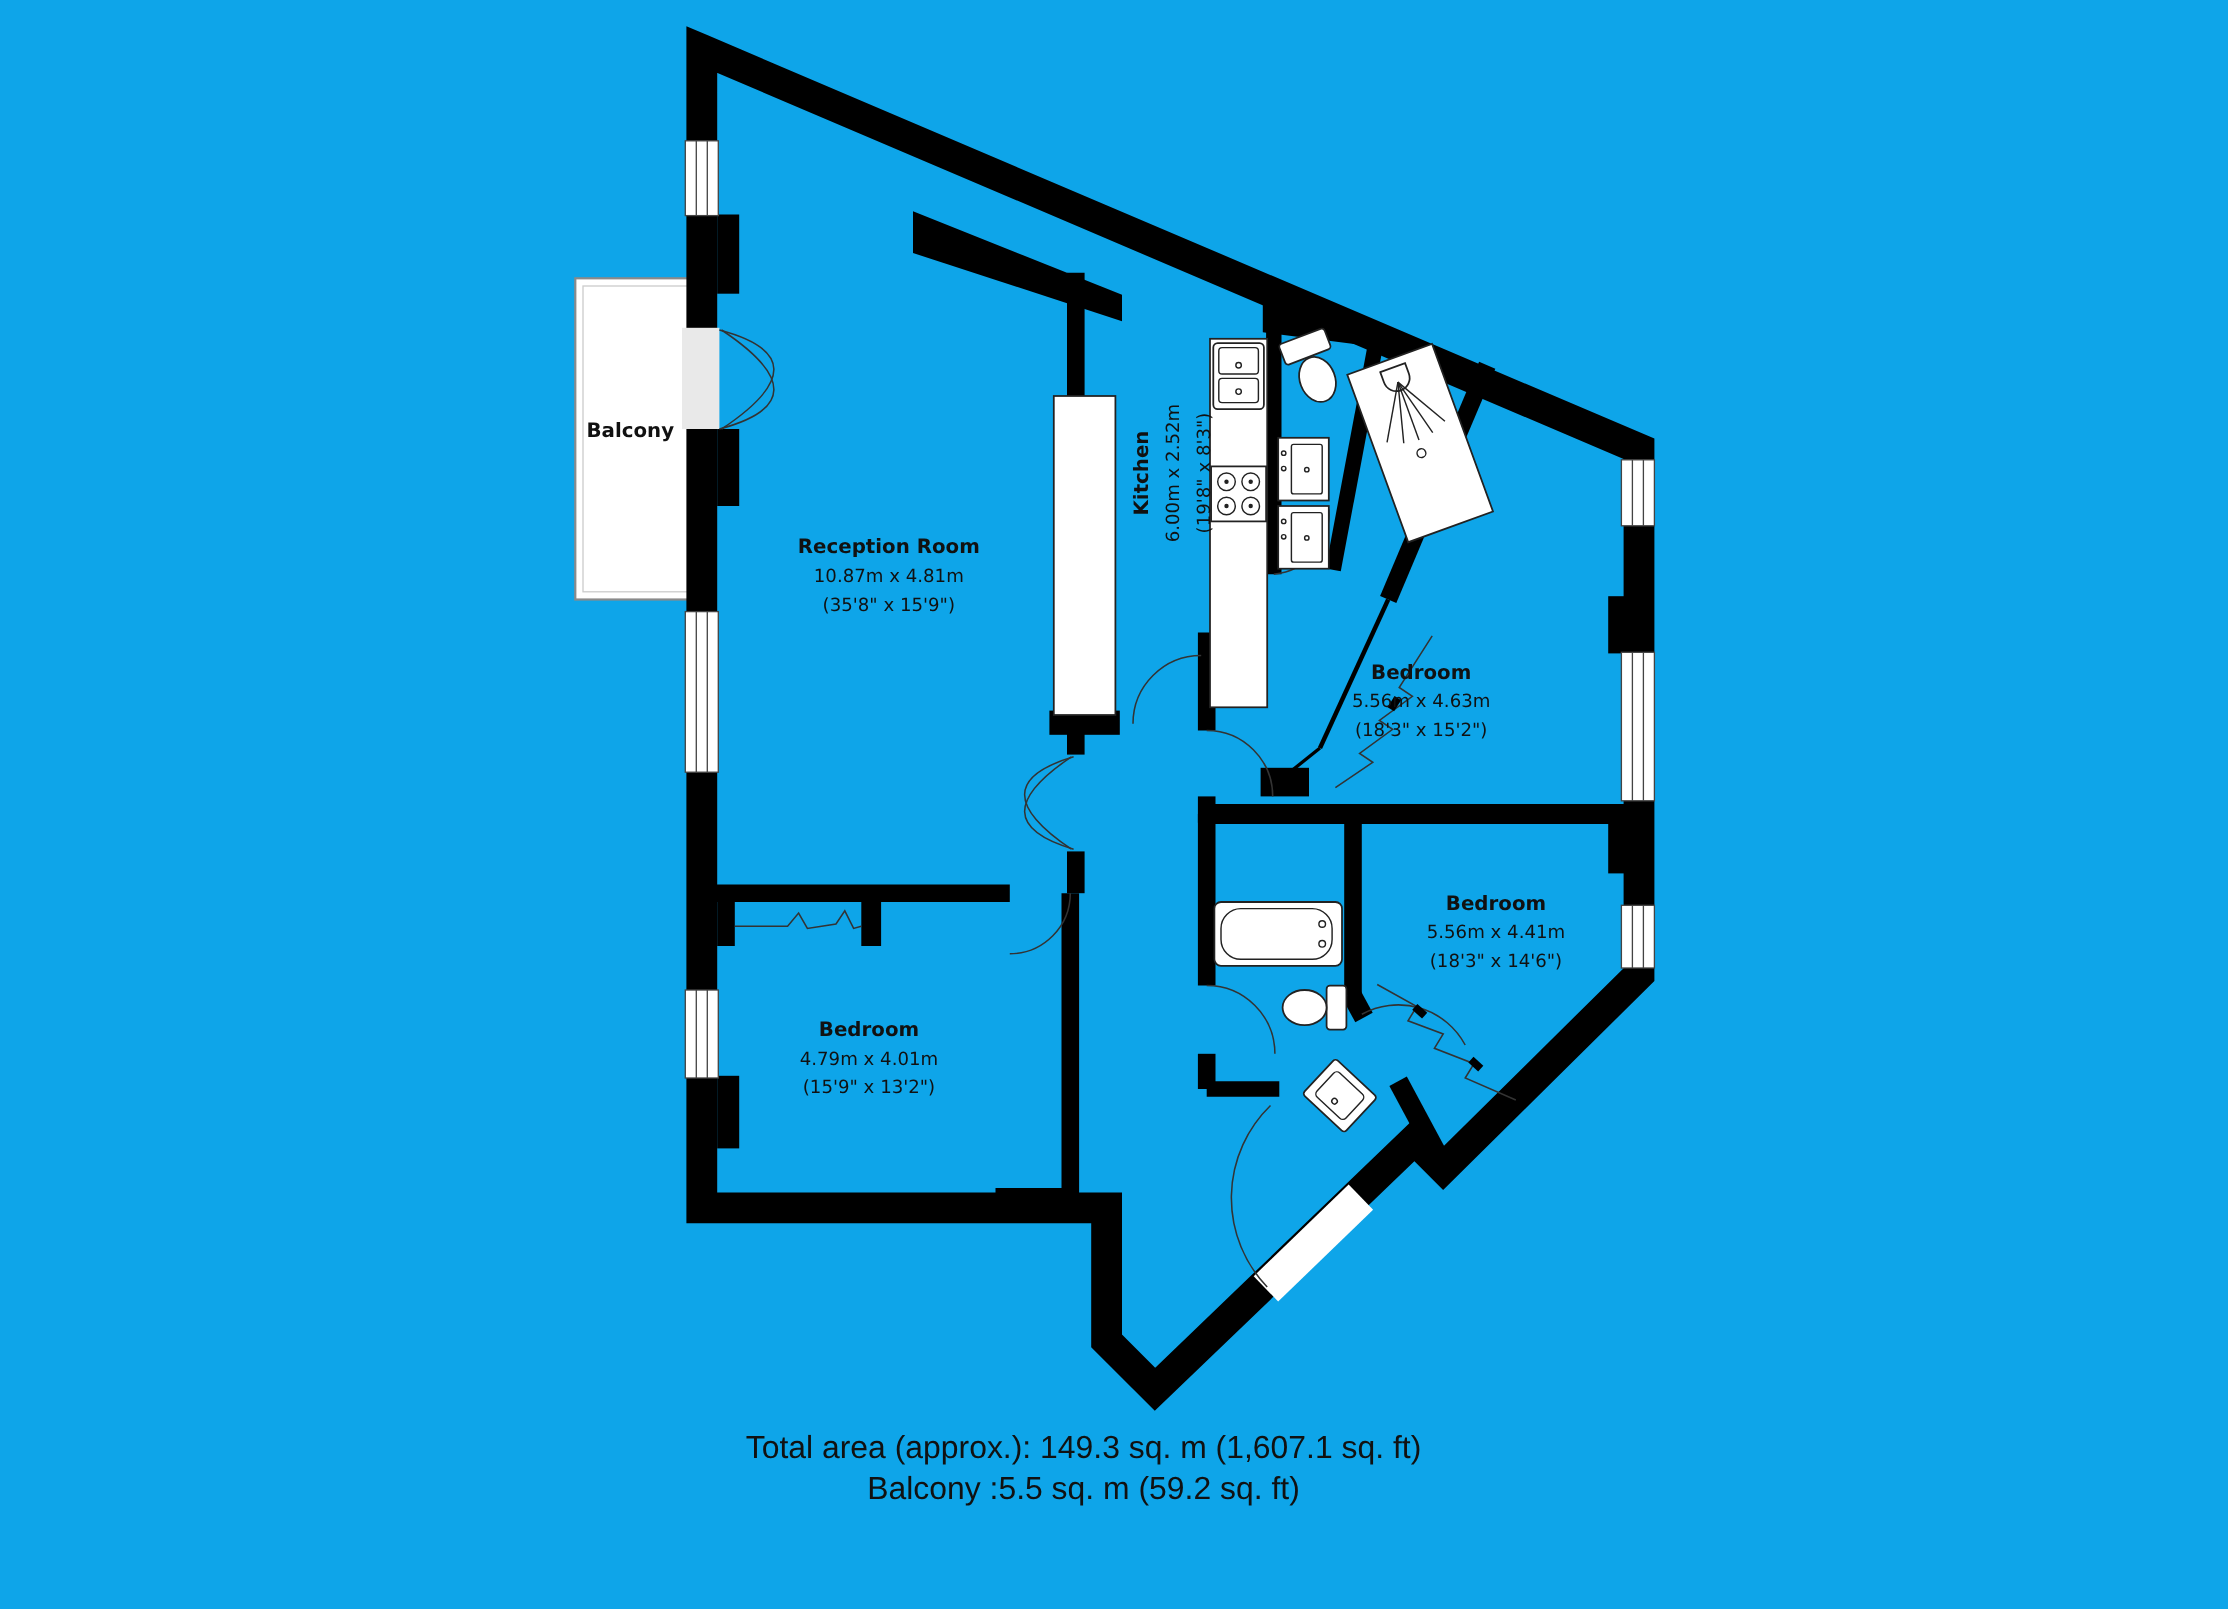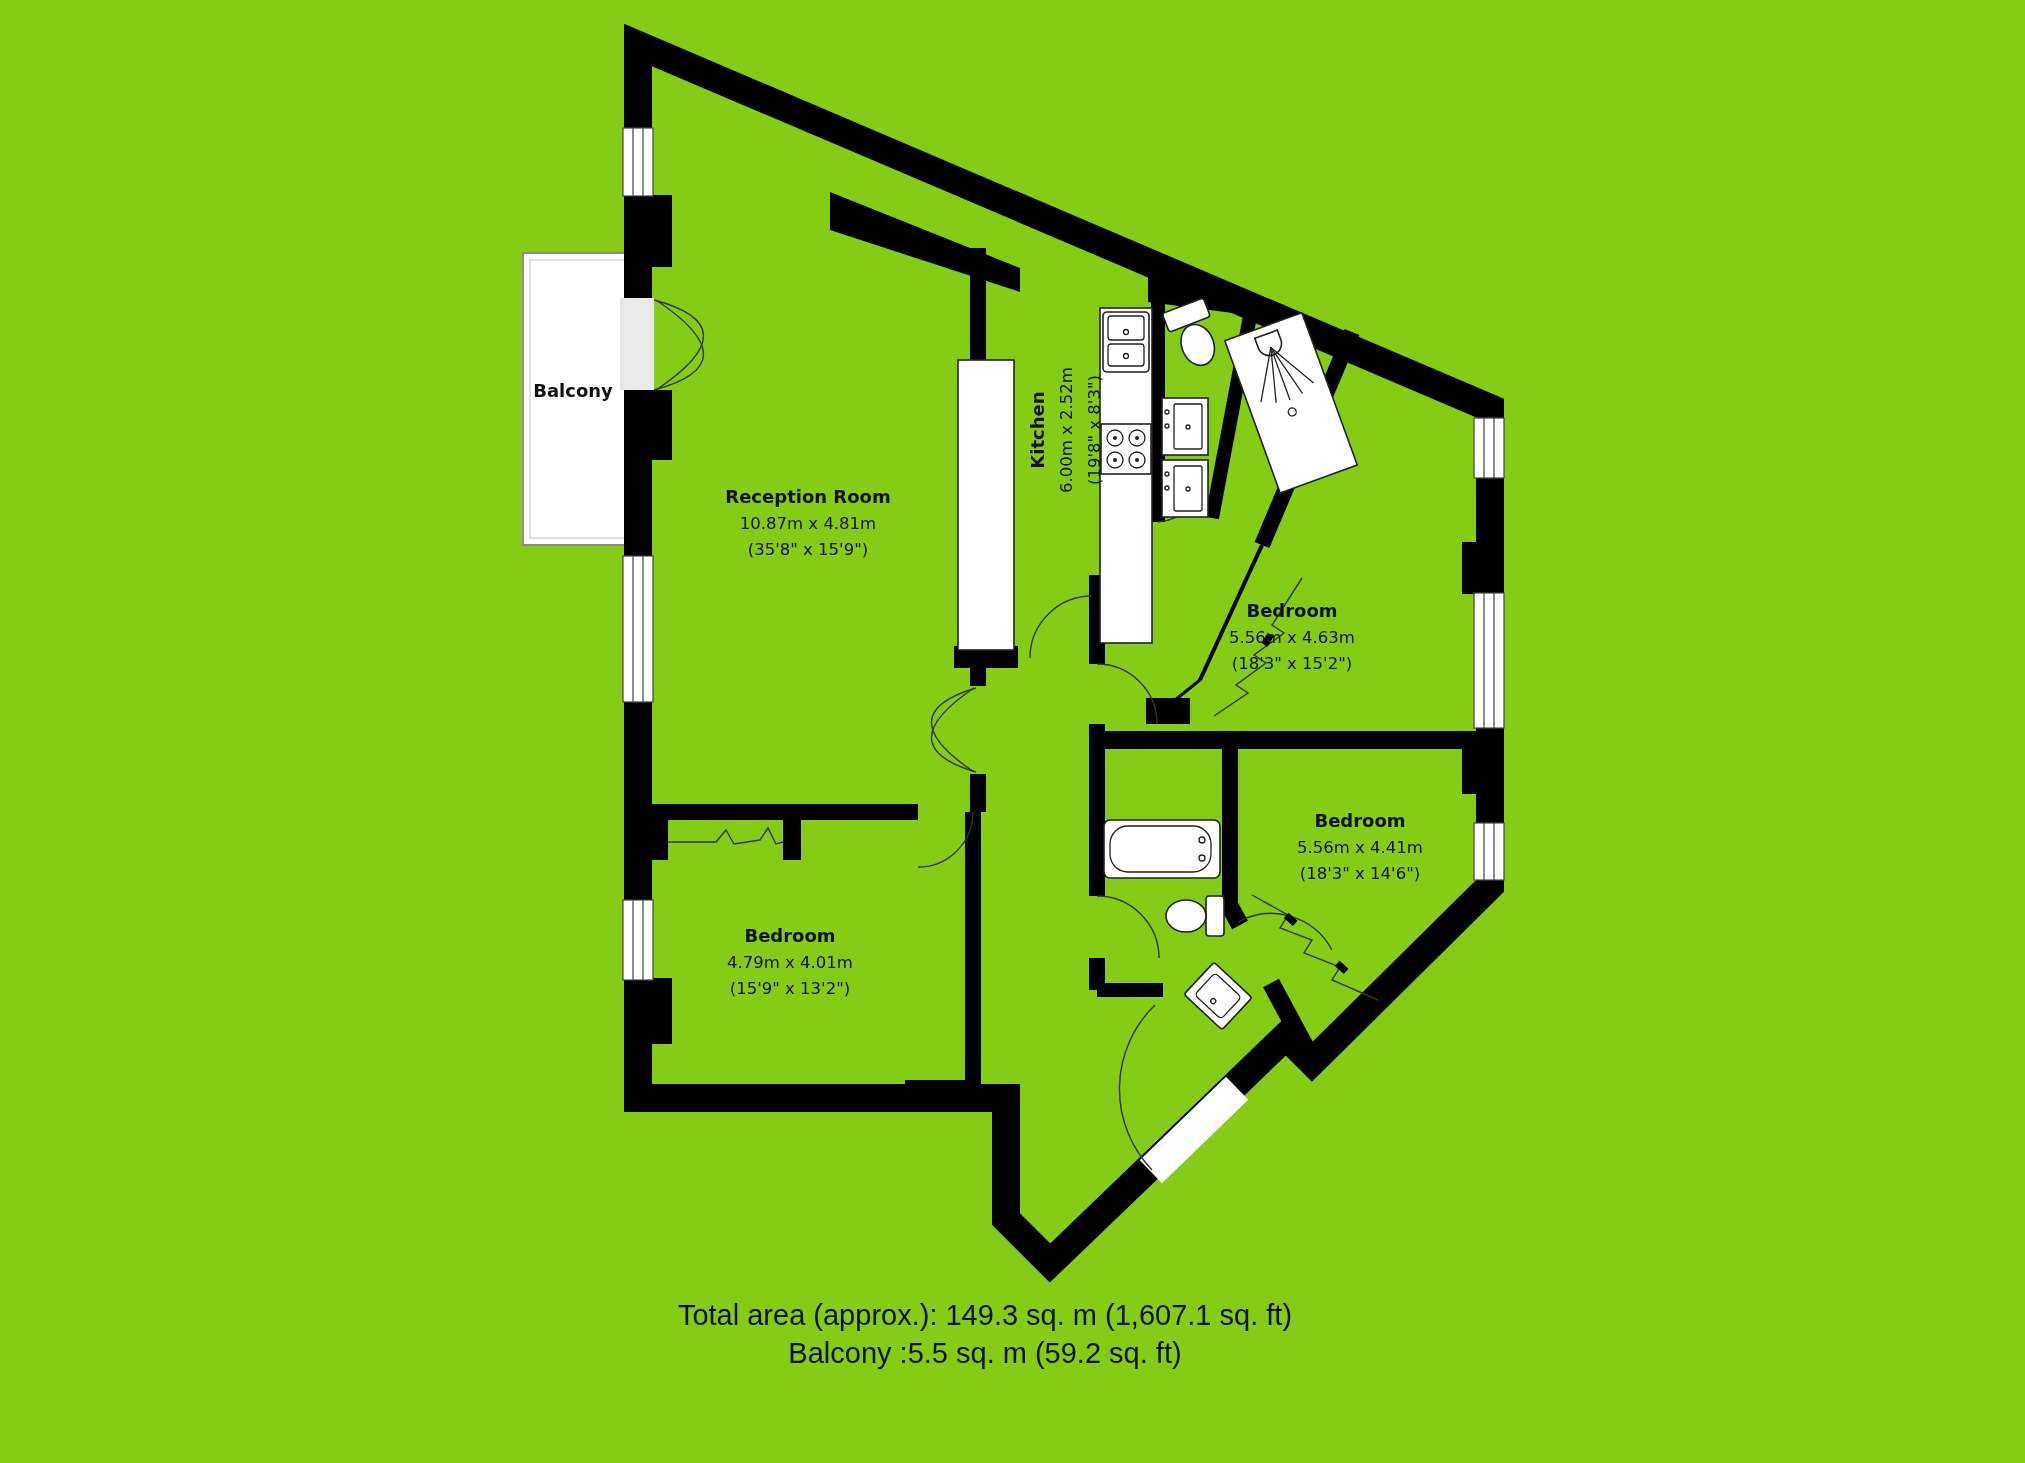--- a/index.html
+++ b/index.html
@@ -1,16 +1,16 @@
 <!DOCTYPE html>
 <html><head>
 <meta charset="utf-8">
 <style>
   html,body{margin:0;padding:0;background:#ffffff;}
-  .stage{position:relative;width:2025px;height:1463px;background:#84cc16;overflow:hidden;
+  .stage{position:relative;width:2025px;height:1463px;background:#0ea5e9;overflow:hidden;
          font-family:"DejaVu Sans",sans-serif;}
   svg{position:absolute;left:0;top:0;}
   .room-name{font-family:"DejaVu Sans",sans-serif;font-weight:bold;font-size:18px;fill:#111;}
   .room-dims{font-family:"DejaVu Sans",sans-serif;font-size:16.5px;fill:#111;}
   .balcony-name{font-family:"DejaVu Sans",sans-serif;font-weight:bold;font-size:18px;fill:#111;}
   .footer-text{font-family:"Liberation Sans",sans-serif;font-size:29px;fill:#111;}
   .wall{stroke:#000;fill:none;}
   .fix{fill:#fff;stroke:#222;stroke-width:1.6;}
   .fixline{stroke:#222;stroke-width:1.3;fill:none;}
   .arc{stroke:#333;stroke-width:1.4;fill:none;}

